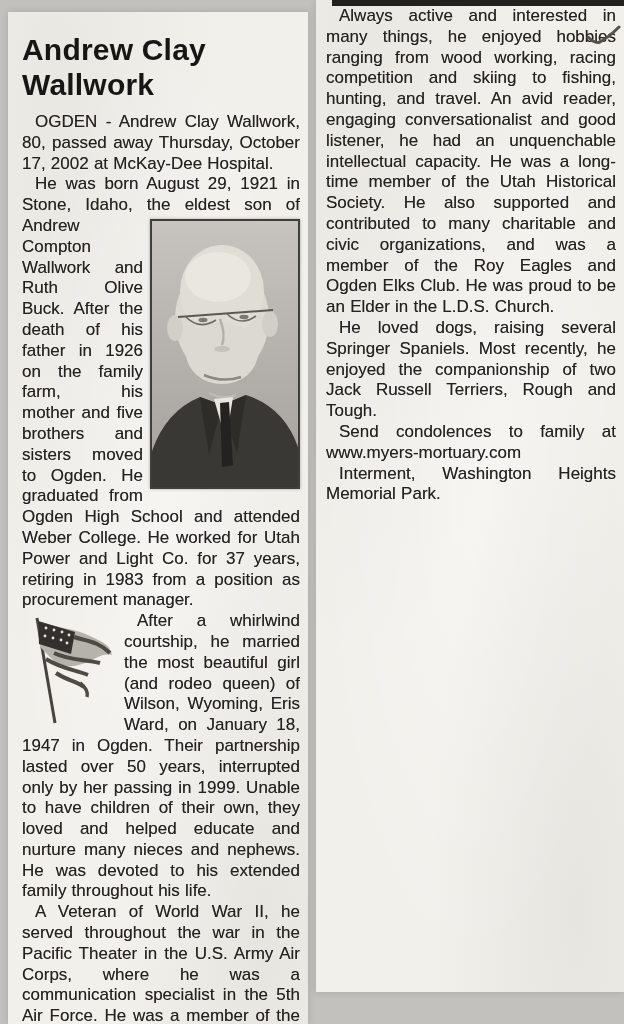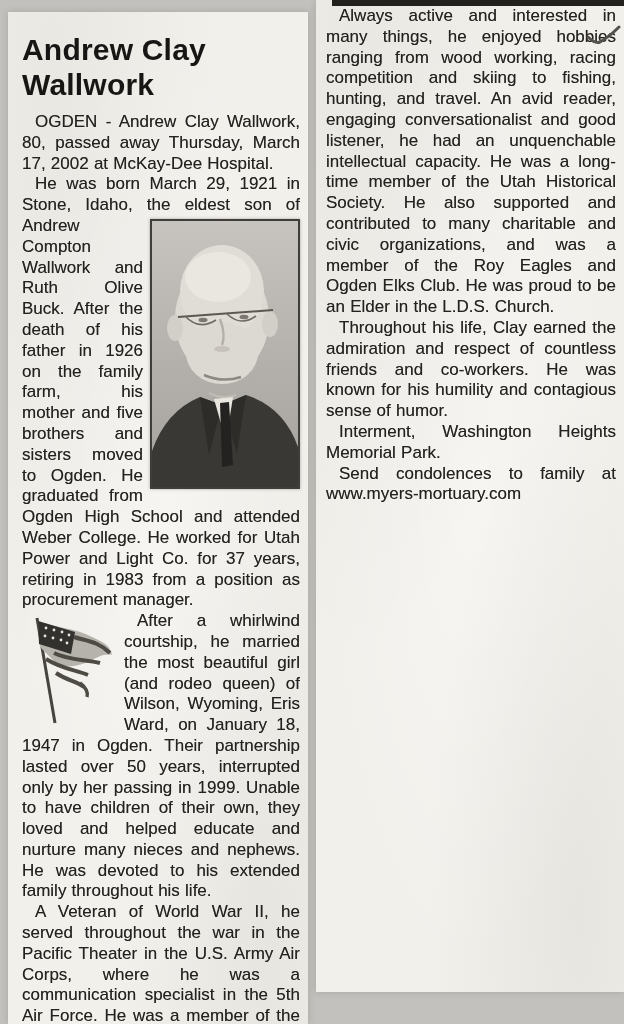--- a/index.html
+++ b/index.html
@@ -64,24 +64,24 @@
 
   <div class="strip-top"></div>
 
   <svg class="pen-mark" width="36" height="28" viewBox="0 0 36 28">
     <path d="M2,15 q7,7 12,5 q9,-5 19,-15" stroke="#55524c" stroke-width="3" fill="none" stroke-linecap="round"></path>
   </svg>
 
   <div class="paper left">
     <h1 class="obit-title">Andrew Clay Wallwork</h1>
 
-    <p class="body">OGDEN - Andrew Clay Wallwork, 80, passed away Thursday, March 17, 2002 at McKay-Dee Hospital.</p>
+    <p class="body">OGDEN - Andrew Clay Wallwork, 80, passed away Thursday, October 17, 2002 at McKay-Dee Hospital.</p>
 
     <p class="body">
-      <span>He was born March 29, 1921 in Stone, Idaho, the eldest</span>
+      <span>He was born August 29, 1921 in Stone, Idaho, the eldest</span>
       <span class="photo-frame" role="img" aria-label="Black-and-white portrait photo of Andrew Clay Wallwork, elderly man with glasses in dark suit and tie">
         <svg viewBox="0 0 146 266">
           <defs>
             <linearGradient id="pbg" x1="0" y1="0" x2="0" y2="1">
               <stop offset="0" stop-color="#c7c4bf"></stop>
               <stop offset=".55" stop-color="#b3b0ab"></stop>
               <stop offset="1" stop-color="#a5a29d"></stop>
             </linearGradient>
           </defs>
           <rect width="146" height="266" fill="url(#pbg)"></rect>
@@ -142,18 +142,18 @@
         </svg>
       </span>
       <span>After a whirlwind courtship, he married the most beautiful girl (and rodeo queen) of Wilson, Wyoming, Eris Ward, on January 18, 1947 in Ogden. Their partnership lasted over 50 years, interrupted only by her passing in 1999. Unable to have children of their own, they loved and helped educate and nurture many nieces and nephews. He was devoted to his extended family throughout his life.</span>
     </p>
 
     <p class="body">A Veteran of World War II, he served throughout the war in the Pacific Theater in the U.S. Army Air Corps, where he was a communication specialist in the 5th Air Force. He was a member of the 317 Troop Carrier Group.</p>
   </div>
 
   <div class="paper right">
     <p class="body">Always active and interested in many things, he enjoyed hobbies ranging from wood working, racing competition and skiing to fishing, hunting, and travel. An avid reader, engaging conversationalist and good listener, he had an unquenchable intellectual capacity. He was a long-time member of the Utah Historical Society. He also supported and contributed to many charitable and civic organizations, and was a member of the Roy Eagles and Ogden Elks Club. He was proud to be an Elder in the L.D.S. Church.</p>
-    <p class="body">Throughout his life, Clay earned the admiration and respect of countless friends and co-workers. He was known for his humility and contagious sense of humor.</p>
+    <p class="body">He loved dogs, raising several Springer Spaniels. Most recently, he enjoyed the companionship of two Jack Russell Terriers, Rough and Tough.</p>
+    <p class="body">Send condolences to family at www.myers-mortuary.com</p>
     <p class="body">Interment, Washington Heights Memorial Park.</p>
-    <p class="body">Send condolences to family at www.myers-mortuary.com</p>
   </div>
 
 </div>
 
 </body></html>

